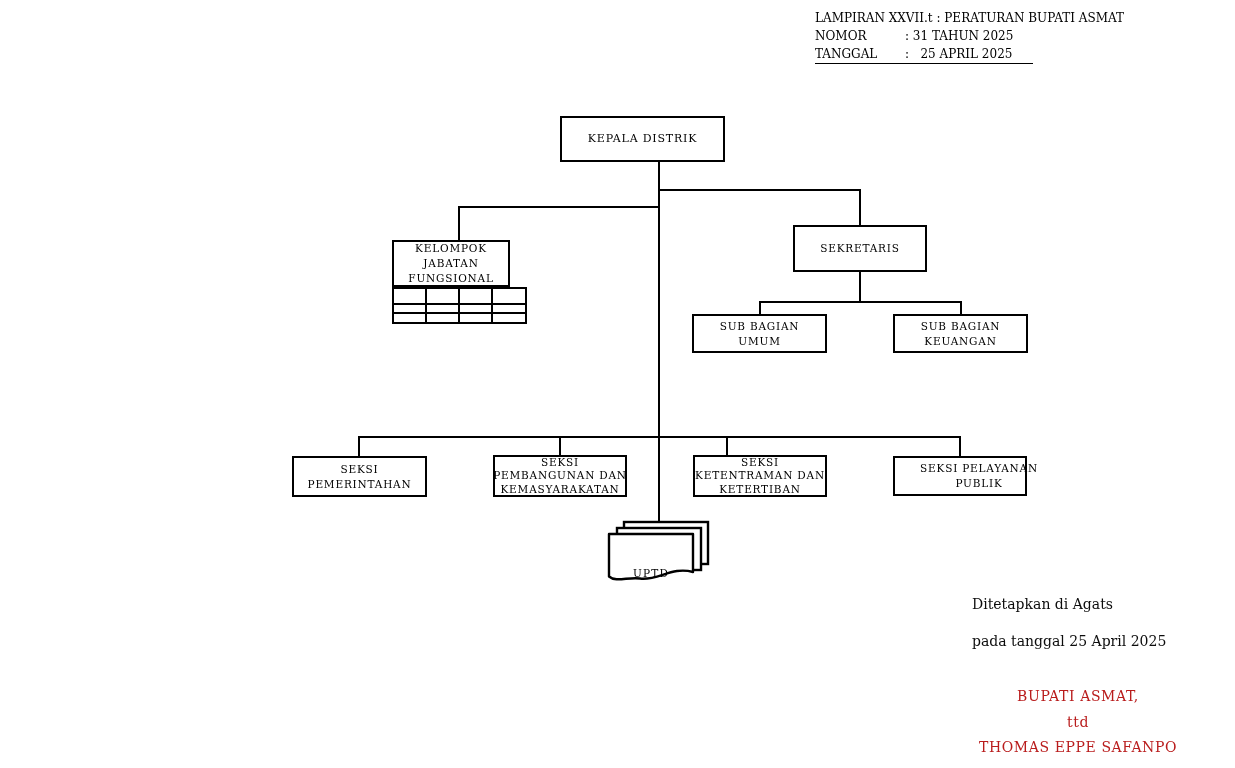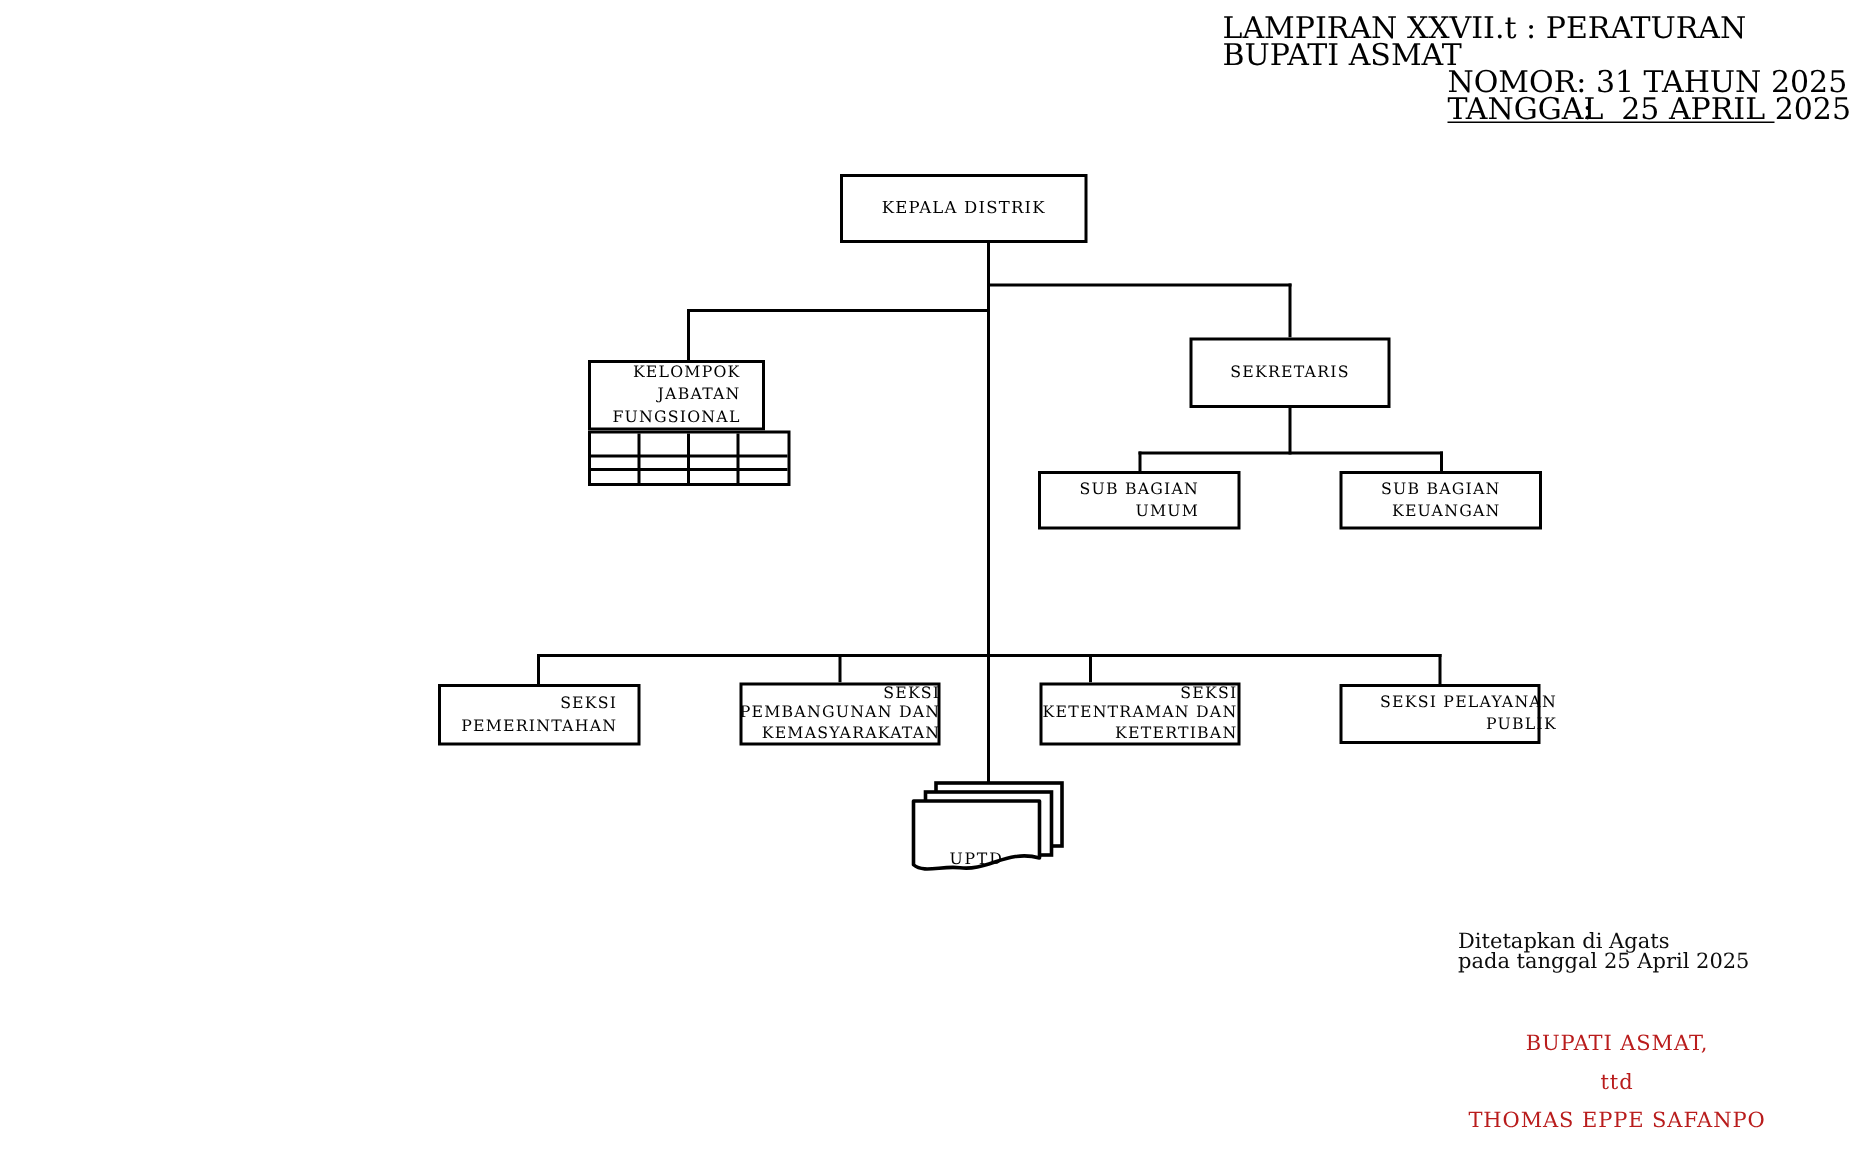--- a/index.html
+++ b/index.html
@@ -1,31 +1,31 @@
 <!DOCTYPE html>
 <html><head>
 <meta charset="utf-8">
 <style>
   html,body{margin:0;padding:0;background:#fff;}
   .canvas{
     position:relative;width:1235px;height:768px;background:#ffffff;
     font-family:"DejaVu Serif", serif;color:#000;overflow:hidden;
   }
   
-  .hdr{position:absolute;left:815px;top:9px;width:380px;font-size:20px;line-height:18px;color:#000;}
-  .hdr-row{display:flex;margin-left:150px;}
+  .hdr{position:absolute;left:815px;top:9px;width:380px;font-size:12px;line-height:18px;color:#000;}
+  .hdr-row{display:flex;}
   .hdr-row.u{border-bottom:1.6px solid #000;width:218px;}
   .hdr-label{width:90px;white-space:pre;}
   .hdr-val{white-space:pre;}
   
   .pg-title{position:absolute;left:12px;top:66px;font-size:12.8px;font-weight:bold;letter-spacing:.2px;white-space:pre;}
   
   .node{
     position:absolute;background:#fff;border:2px solid #000;box-sizing:border-box;
-    display:flex;align-items:center;justify-content:center;text-align:right;
+    display:flex;align-items:center;justify-content:center;text-align:center;
     font-size:10.5px;letter-spacing:.8px;line-height:1.42;white-space:pre;z-index:2;
   }
   
   .cl{position:absolute;background:#000;z-index:1;}
   
   .grid{position:absolute;left:392px;top:287px;width:135px;height:37px;border:2px solid #000;box-sizing:border-box;background:#fff;z-index:2;}
   .grid .gv{position:absolute;top:0;bottom:0;width:2px;background:#000;}
   .grid .gh{position:absolute;left:0;right:0;height:2px;background:#000;}
   
   .uptd-wrap{position:absolute;left:600px;top:516px;width:115px;height:70px;z-index:2;}
@@ -125,19 +125,19 @@
 
   <div class="uptd-wrap">
     <svg width="115" height="70" viewBox="0 0 115 70">
       <rect x="24" y="6" width="84" height="42" fill="#ffffff" stroke="#000000" stroke-width="2.4"></rect>
       <rect x="17" y="12" width="84" height="42" fill="#ffffff" stroke="#000000" stroke-width="2.4"></rect>
       <path d="M9 18 H93 V56 C72 50 58 65 40 62.5 C28 60.8 16 66.5 9 60.5 Z" fill="#ffffff" stroke="#000000" stroke-width="2.4" stroke-linejoin="round"></path>
     </svg>
   </div>
   <div class="uptd-label">UPTD</div>
 
-  <div class="foot-black" style="top:620px;">Ditetapkan di Agats</div>
+  <div class="foot-black" style="top:596px;">Ditetapkan di Agats</div>
   <div class="foot-black" style="top:633px;">pada tanggal 25 April 2025</div>
   <div class="foot-gray">BUPATI ASMAT,
 ttd
 THOMAS EPPE SAFANPO</div>
 
 </div>
 
 </body></html>

